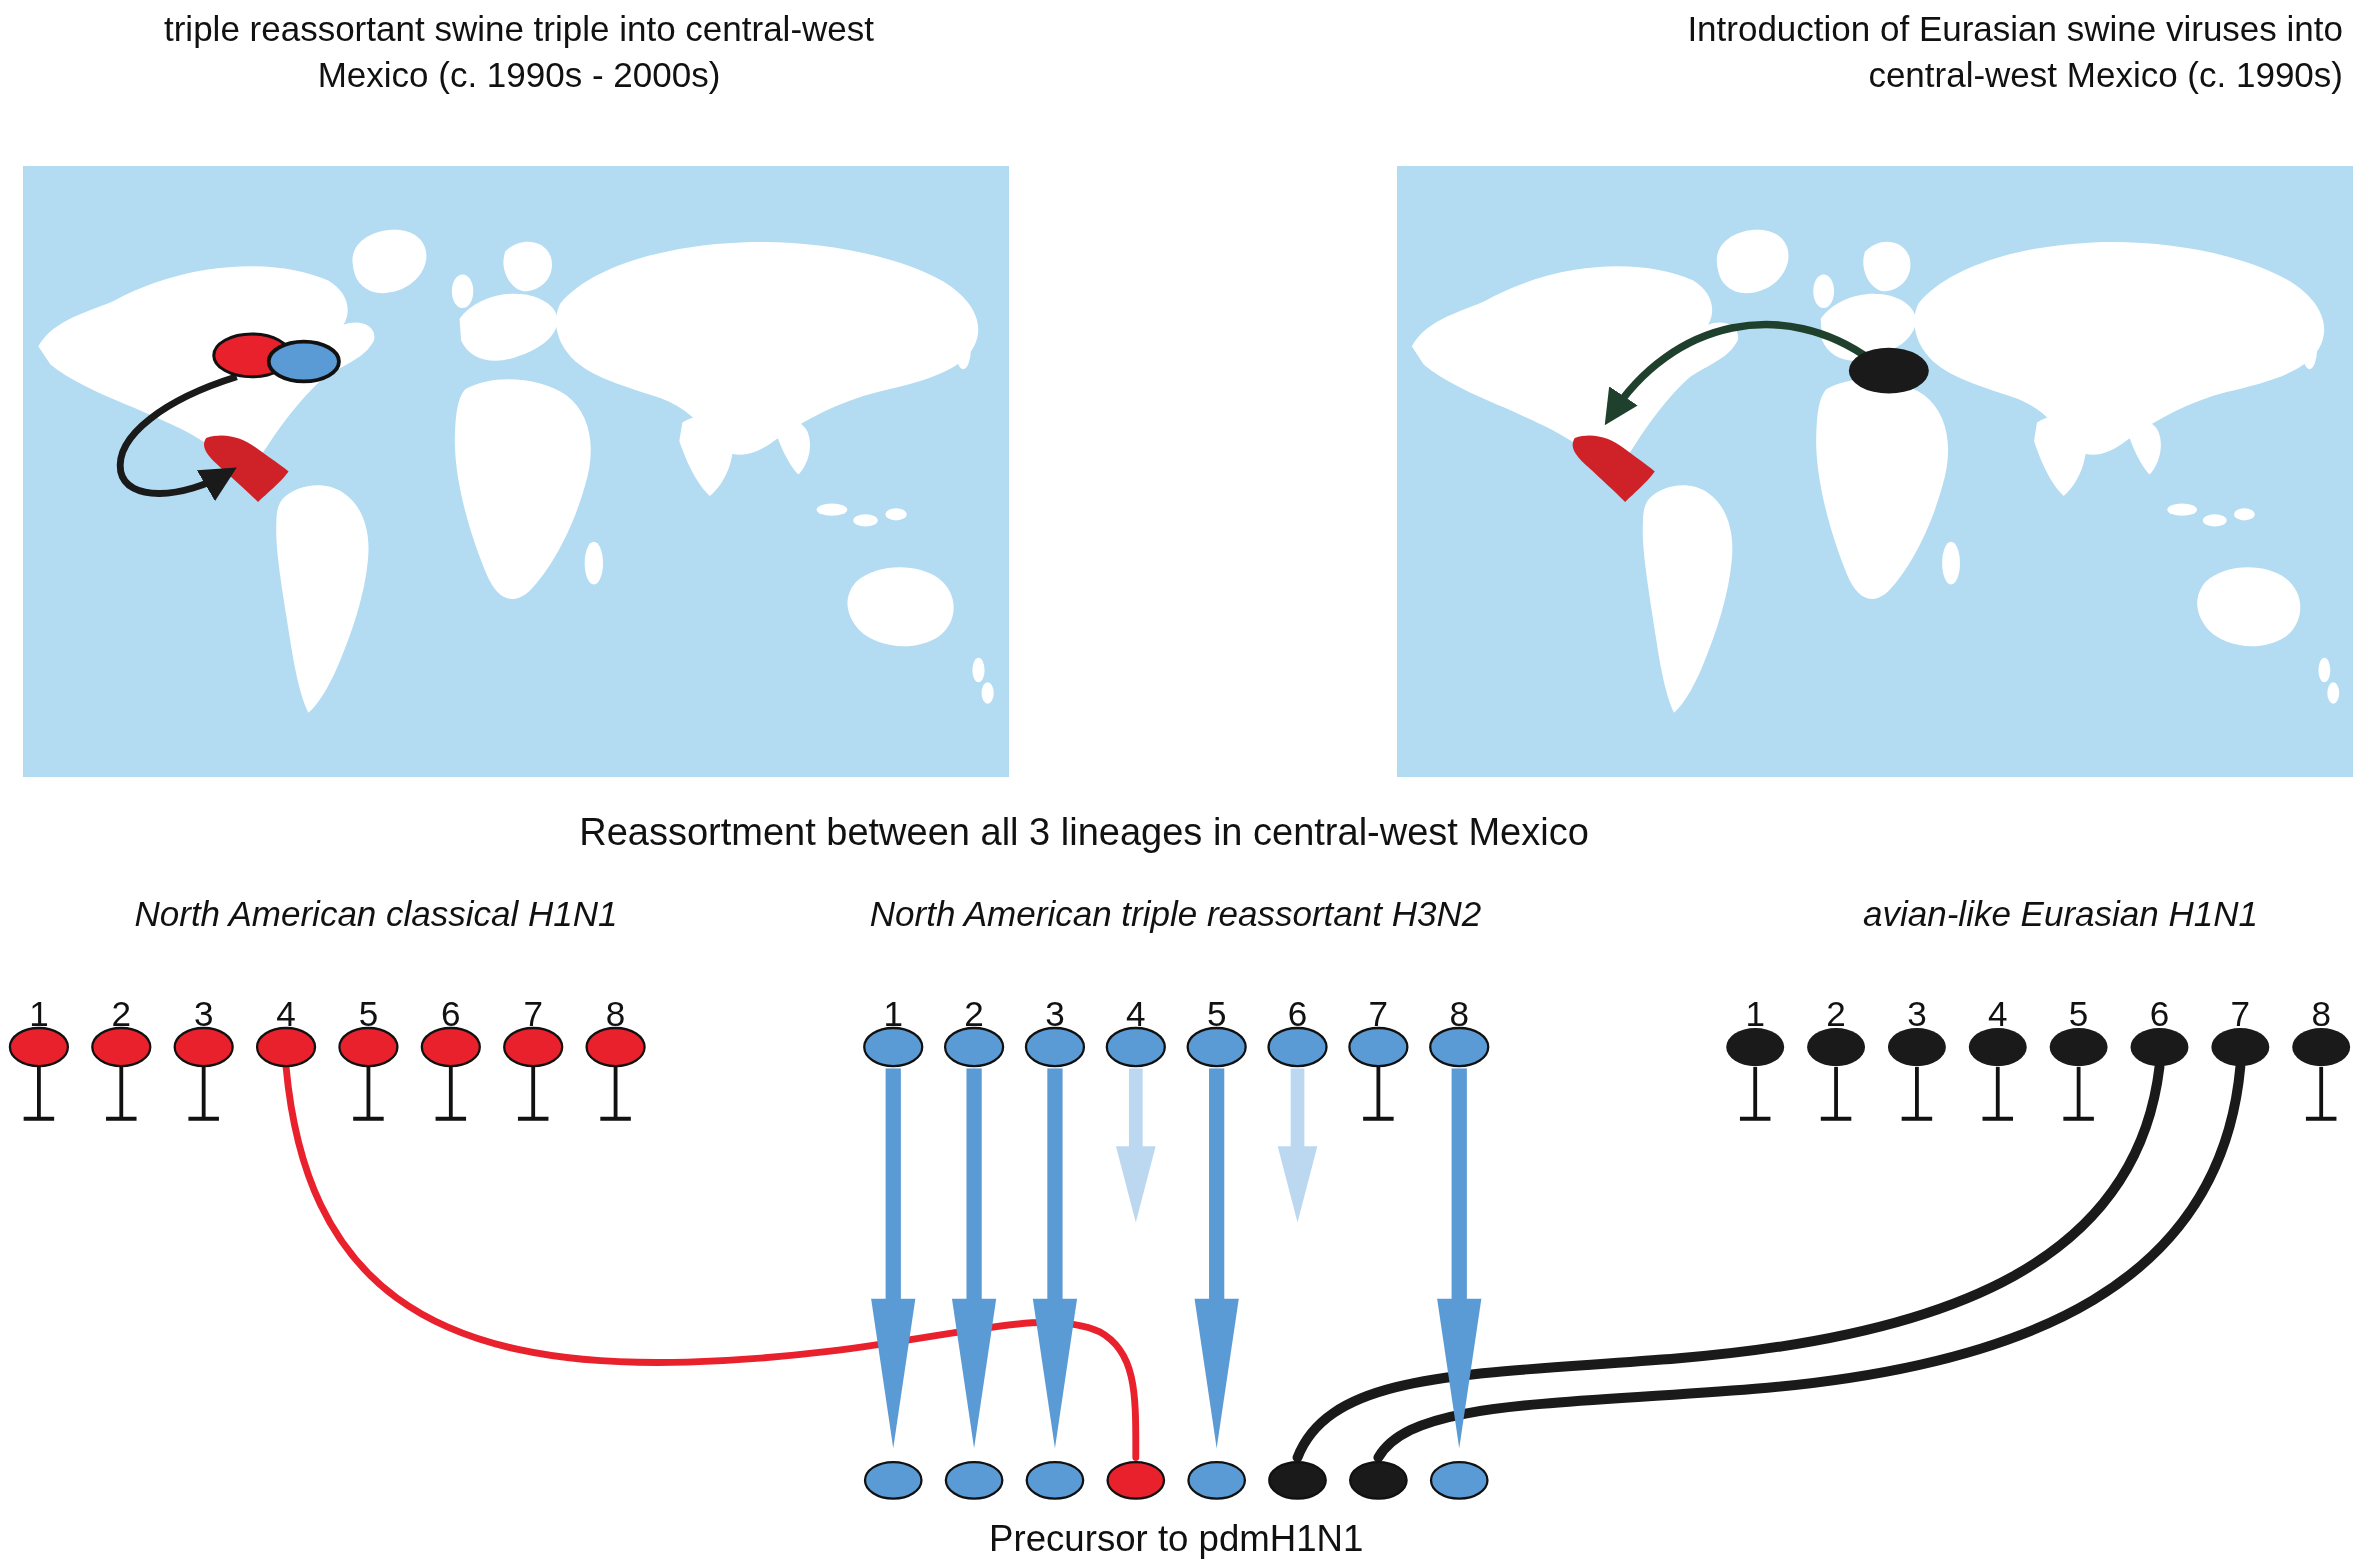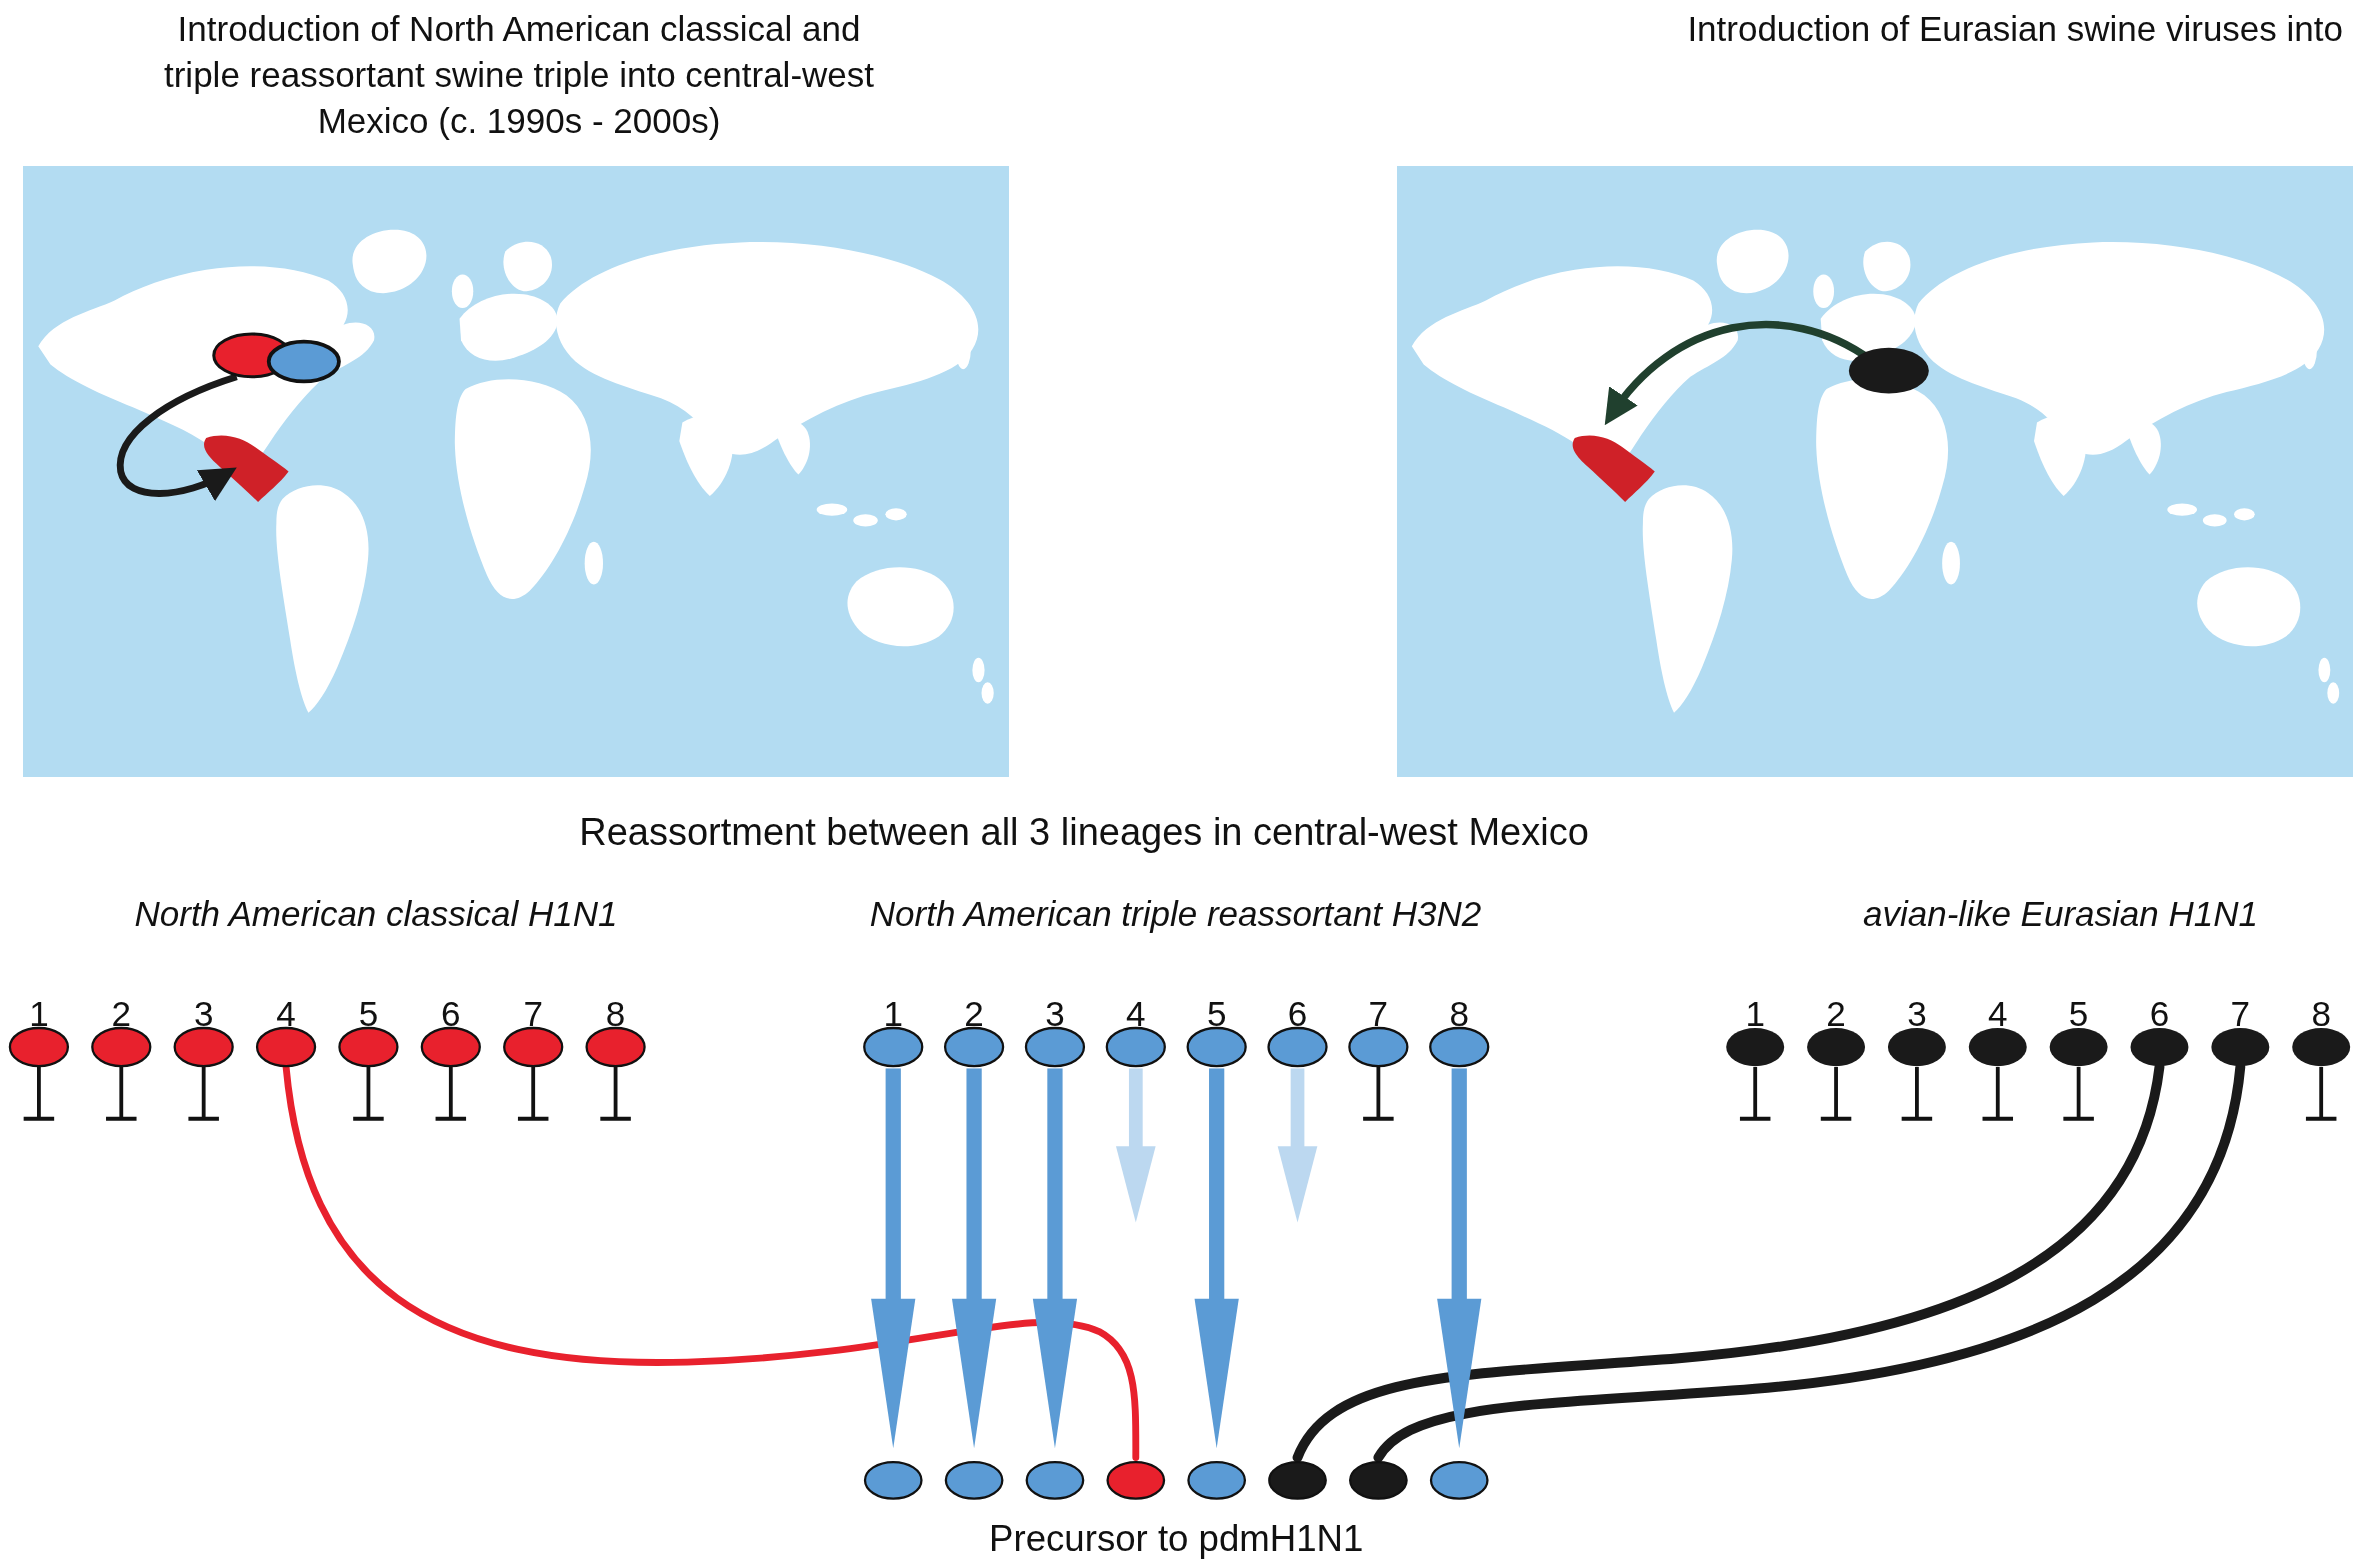--- a/index.html
+++ b/index.html
@@ -44,26 +44,26 @@
   .group-label.triple    { left: 794px; width: 763px; }
   .group-label.eurasian  { left: 1740px; width: 641px;  }
   .diagram-svg { position: absolute; left: 0; top: 954px; width: 2354px; height: 611px; }
   .segnum { font: 46px "Liberation Sans", sans-serif; fill: #111; text-anchor: middle; }
   .caption { font: 48px "Liberation Sans", sans-serif; fill: #111; text-anchor: middle; }
 </style>
 </head>
 <body>
 
 <div class="panel-title left">
-  <div>Introduction of North American classical and</div>
   <div>triple reassortant swine triple into central-west</div>
   <div>Mexico (c. 1990s - 2000s)</div>
 </div>
 <div class="panel-title right">
   <div>Introduction of Eurasian swine viruses into</div>
+  <div>central-west Mexico (c. 1990s)</div>
 </div>
 
 <div class="map-box left">
   <svg viewBox="0 0 646 400" preserveAspectRatio="none">
     <defs>
       <marker id="arrowA" viewBox="0 0 10 10" refX="7" refY="5" markerWidth="5.2" markerHeight="5.2" orient="auto-start-reverse">
         <path d="M0,0 L10,5 L0,10 z" fill="#1a1a1a"></path>
       </marker>
     </defs>
     <rect width="646" height="400" fill="#b3dcf2"></rect>

